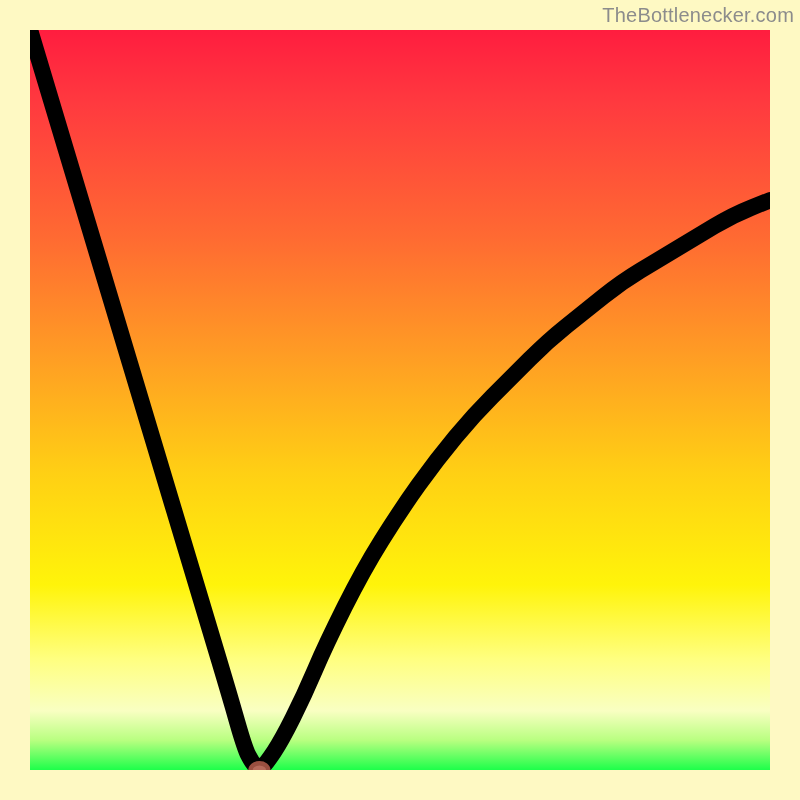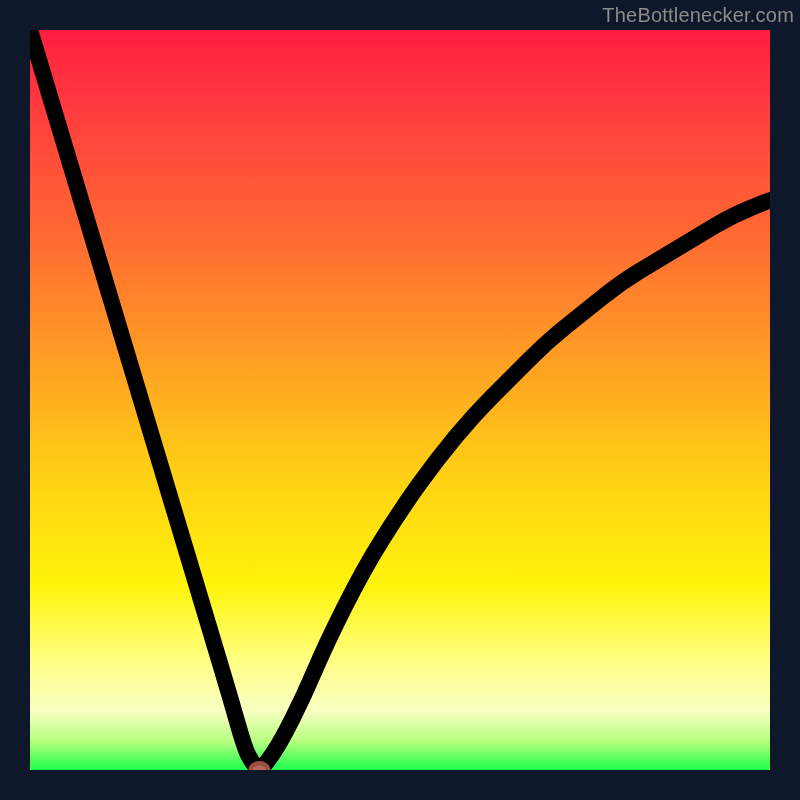--- a/index.html
+++ b/index.html
@@ -10,21 +10,21 @@
     background: #000;
     overflow: hidden;
     font-family: Arial, Helvetica, sans-serif;
   }
   .frame {
     position: absolute;
     top: 0;
     left: 0;
     width: 800px;
     height: 800px;
-    background: #0f172a;
+    background: #fef9c3;
   }
   .plot-area {
     position: absolute;
     top: 30px;
     left: 30px;
     width: 740px;
     height: 740px;
     overflow: hidden;
   }
   .gradient-bg {

